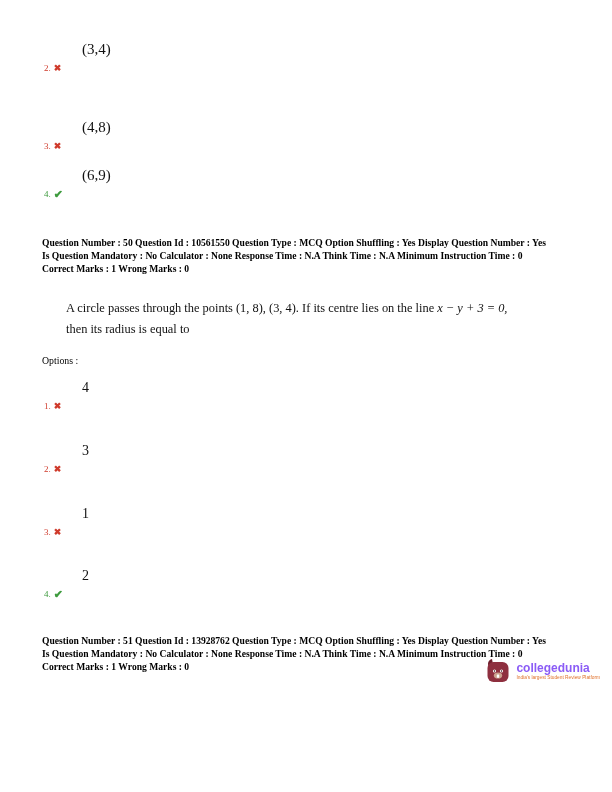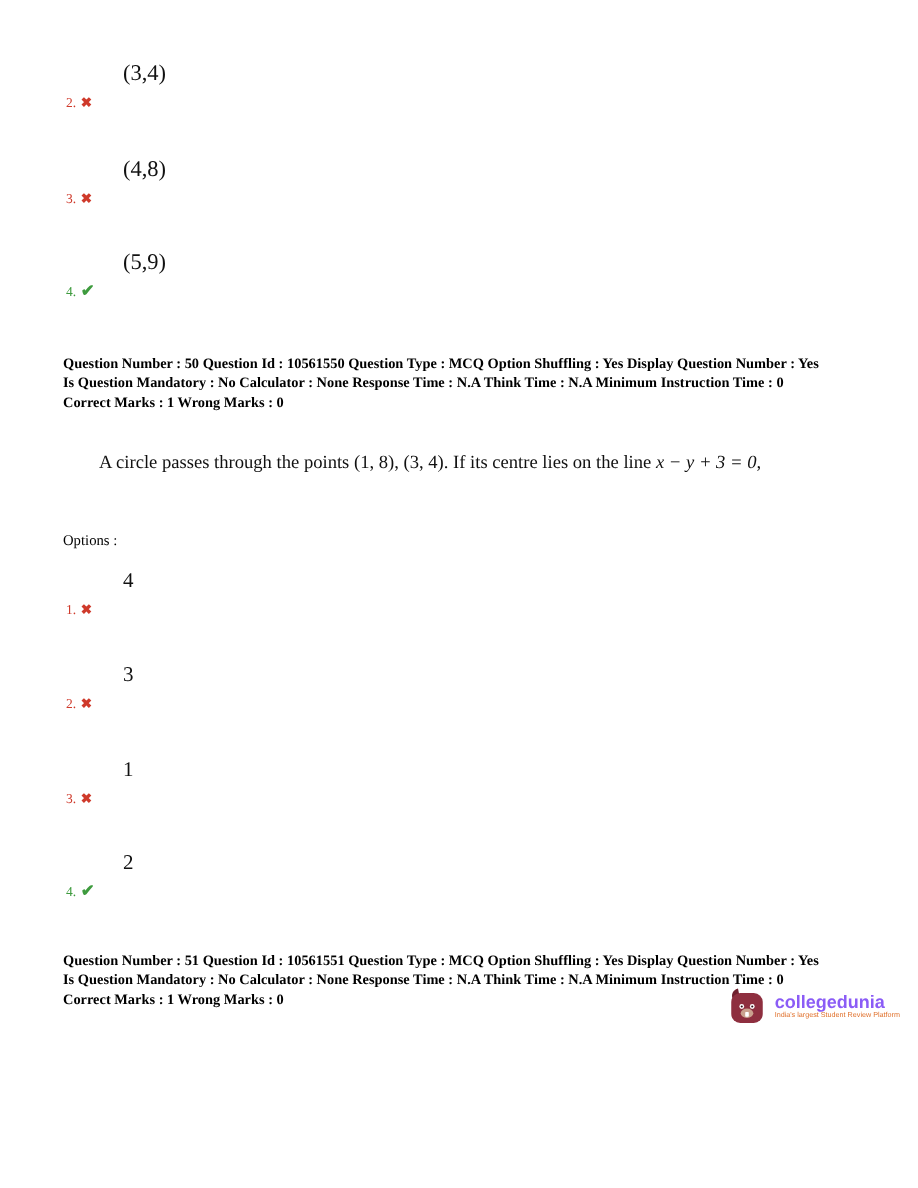--- a/index.html
+++ b/index.html
@@ -49,50 +49,53 @@
   <div class="option-block" style="top:40px">
     <div class="option-value">
       <span>(3,4)</span>
     </div>
     <div class="option-marker">
       <span class="onum wrong">2.</span>
       <span class="omark wrong">✖</span>
     </div>
   </div>
 
-  <div class="option-block" style="top:104px">
+  <div class="option-block" style="top:118px">
     <div class="option-value">
       <span>(4,8)</span>
     </div>
     <div class="option-marker">
       <span class="onum wrong">3.</span>
       <span class="omark wrong">✖</span>
     </div>
   </div>
 
   <div class="option-block" style="top:166px">
     <div class="option-value">
-      <span>(5,9)</span>
+      <span>(6,9)</span>
     </div>
     <div class="option-marker">
       <span class="onum correct">4.</span>
       <span class="omark correct">✔</span>
     </div>
   </div>
 
   <div class="meta" style="top:236px">
     <div>Question Number : 50 Question Id : 10561550 Question Type : MCQ Option Shuffling : Yes Display Question Number : Yes</div>
     <div>Is Question Mandatory : No Calculator : None Response Time : N.A Think Time : N.A Minimum Instruction Time : 0</div>
     <div>Correct Marks : 1 Wrong Marks : 0</div>
   </div>
 
   <div class="question" style="top:298px">
     <div>
       <span>A circle passes through the points (1, 8), (3, 4). If its centre lies on the line</span>
       <span class="math">x − y + 3 = 0,</span>
+    </div>
+    <div>
+      <span>then its radius is equal to</span>
     </div>
   </div>
 
   <div class="options-label" style="top:355px">Options :</div>
 
   <div class="option-block small-val" style="top:378px">
     <div class="option-value">
       <span>4</span>
     </div>
     <div class="option-marker">
@@ -125,21 +128,21 @@
     <div class="option-value">
       <span>2</span>
     </div>
     <div class="option-marker">
       <span class="onum correct">4.</span>
       <span class="omark correct">✔</span>
     </div>
   </div>
 
   <div class="meta" style="top:634px">
-    <div>Question Number : 51 Question Id : 10561551 Question Type : MCQ Option Shuffling : Yes Display Question Number : Yes</div>
+    <div>Question Number : 51 Question Id : 13928762 Question Type : MCQ Option Shuffling : Yes Display Question Number : Yes</div>
     <div>Is Question Mandatory : No Calculator : None Response Time : N.A Think Time : N.A Minimum Instruction Time : 0</div>
     <div>Correct Marks : 1 Wrong Marks : 0</div>
   </div>
 
   <a class="footer-logo" href="#">
     <span class="logo-icon">
       <svg viewBox="0 0 26 26" width="26" height="26" aria-hidden="true">
         <path d="M7 1 C 3 2, 2 6, 4 9 L 8 6 Z" fill="#6f1f2d"></path>
         <rect x="2.5" y="4" width="21" height="20" rx="6" fill="#8e2f3f"></rect>
         <circle cx="9.5" cy="13" r="1.6" fill="#ffffff"></circle>

